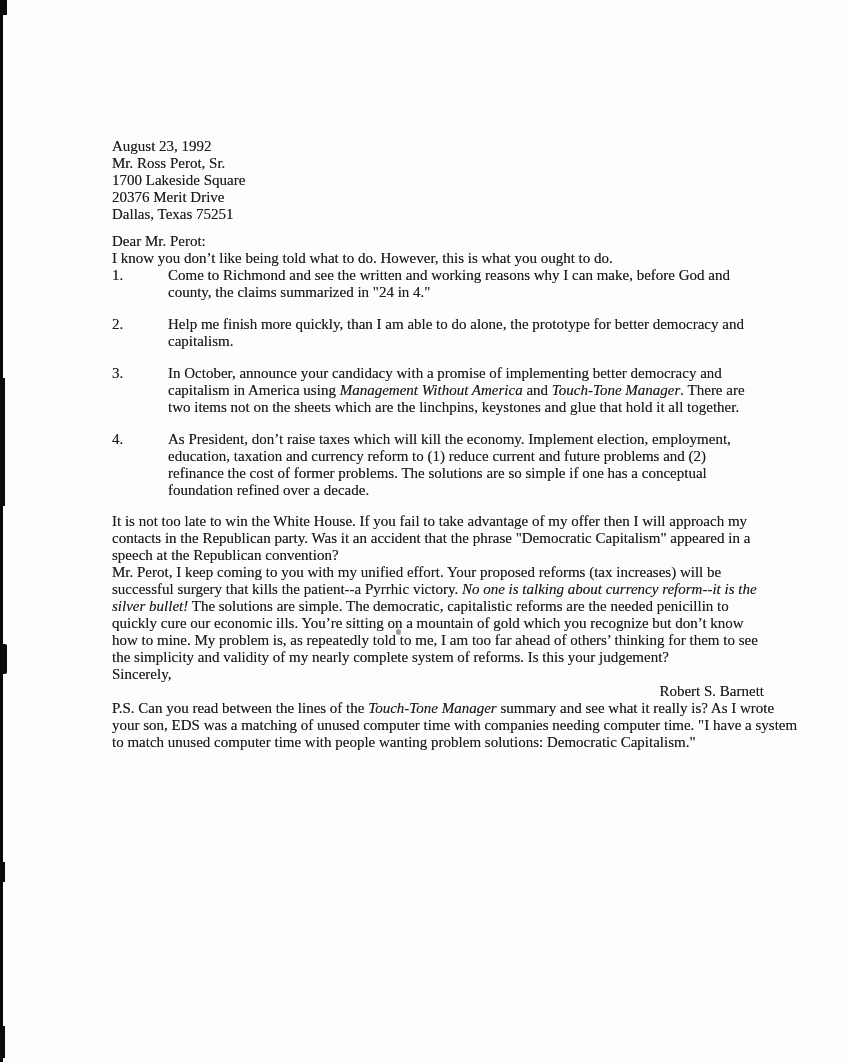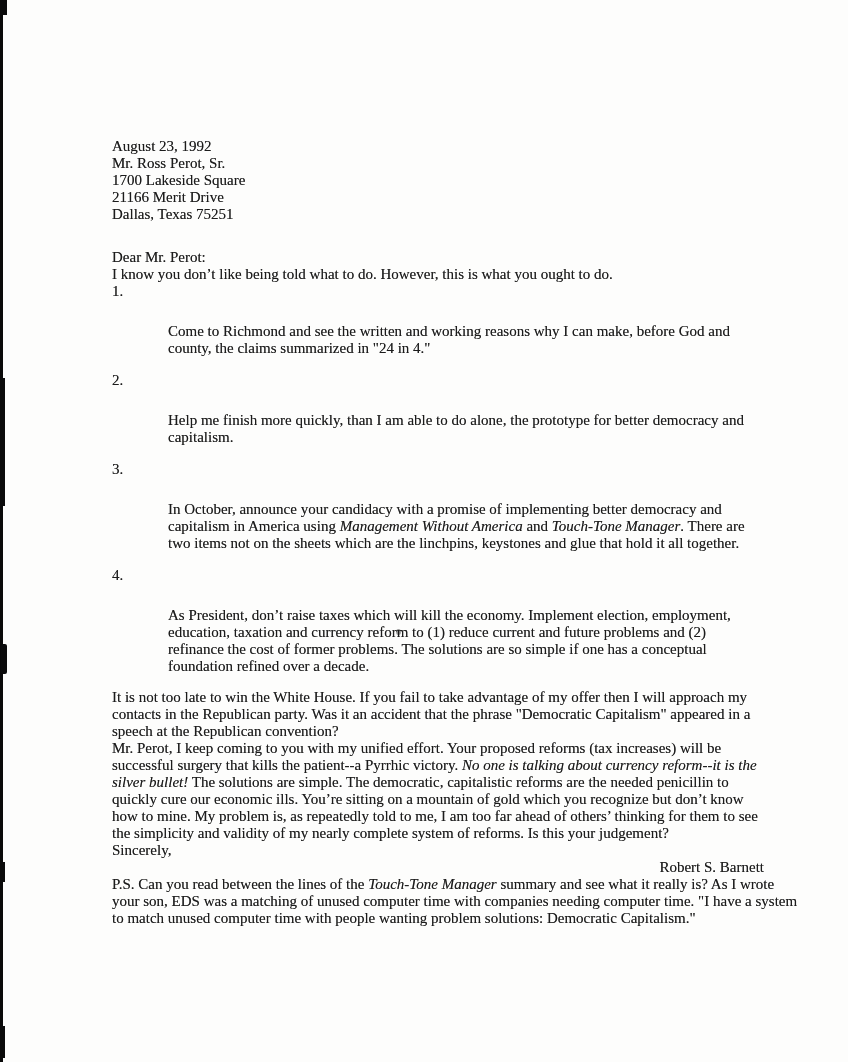--- a/index.html
+++ b/index.html
@@ -35,27 +35,27 @@
   .content {
     position: absolute; left: 112px; top: 138px;
     width: 652px;
     font-size: 15px;
     line-height: 17px;
     color: #1c1c1c;
     text-shadow: 0 0 0.5px rgba(20,20,20,0.55);
   }
   .content p { margin: 0; }
   .date { margin-bottom: 20px; }
-  .address { margin-bottom: 26px; }
+  .address { margin-bottom: 10px; }
   .salutation { margin-bottom: 17px; }
   .intro { margin-bottom: 17px; }
   .list-item { display: flex; margin-bottom: 15px; }
   .list-item:last-child { margin-bottom: 14px; }
   .num { width: 56px; flex: 0 0 56px; }
-  .item-text { flex: 1; margin-top: 40px; }
+  .item-text { flex: 1; }
   .para { margin-bottom: 15px; }
   .para-first { margin-bottom: 16px; }
   .closing { margin-bottom: 50px; }
   .signature { margin-bottom: 16px; text-align: right; }
   .postscript { width: 690px; }
   em { font-style: italic; }
 </style>
 </head>
 <body>
 
@@ -69,21 +69,21 @@
   <div class="blob b5"></div>
   <div class="stray-dot"></div>
 
   <div class="content">
 
     <p class="date">August 23, 1992</p>
 
     <div class="address" id="address">
         <p>Mr. Ross Perot, Sr.</p>
         <p>1700 Lakeside Square</p>
-        <p>21166 Merit Drive</p>
+        <p>20376 Merit Drive</p>
         <p>Dallas, Texas 75251</p>
       </div>
 
     <p class="salutation">Dear Mr. Perot:</p>
 
     <p class="intro">I know you don’t like being told what to do. However, this is what you ought to do.</p>
 
     <div class="list" id="numbered-list">
         <div class="list-item">
           <span class="num">1.</span>

